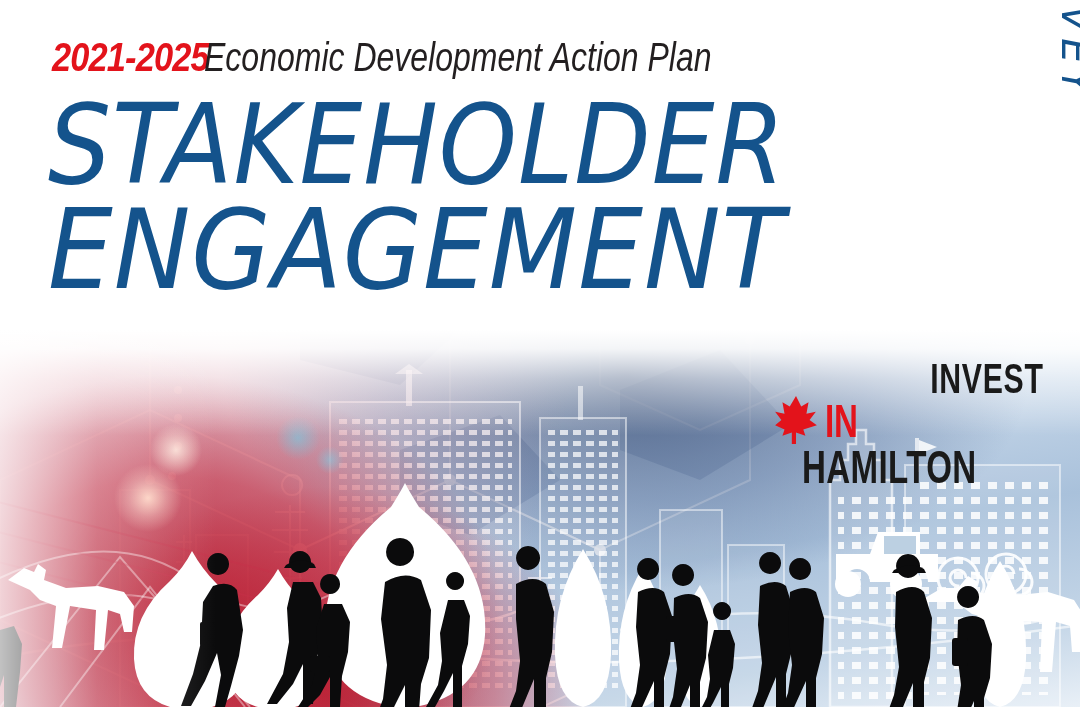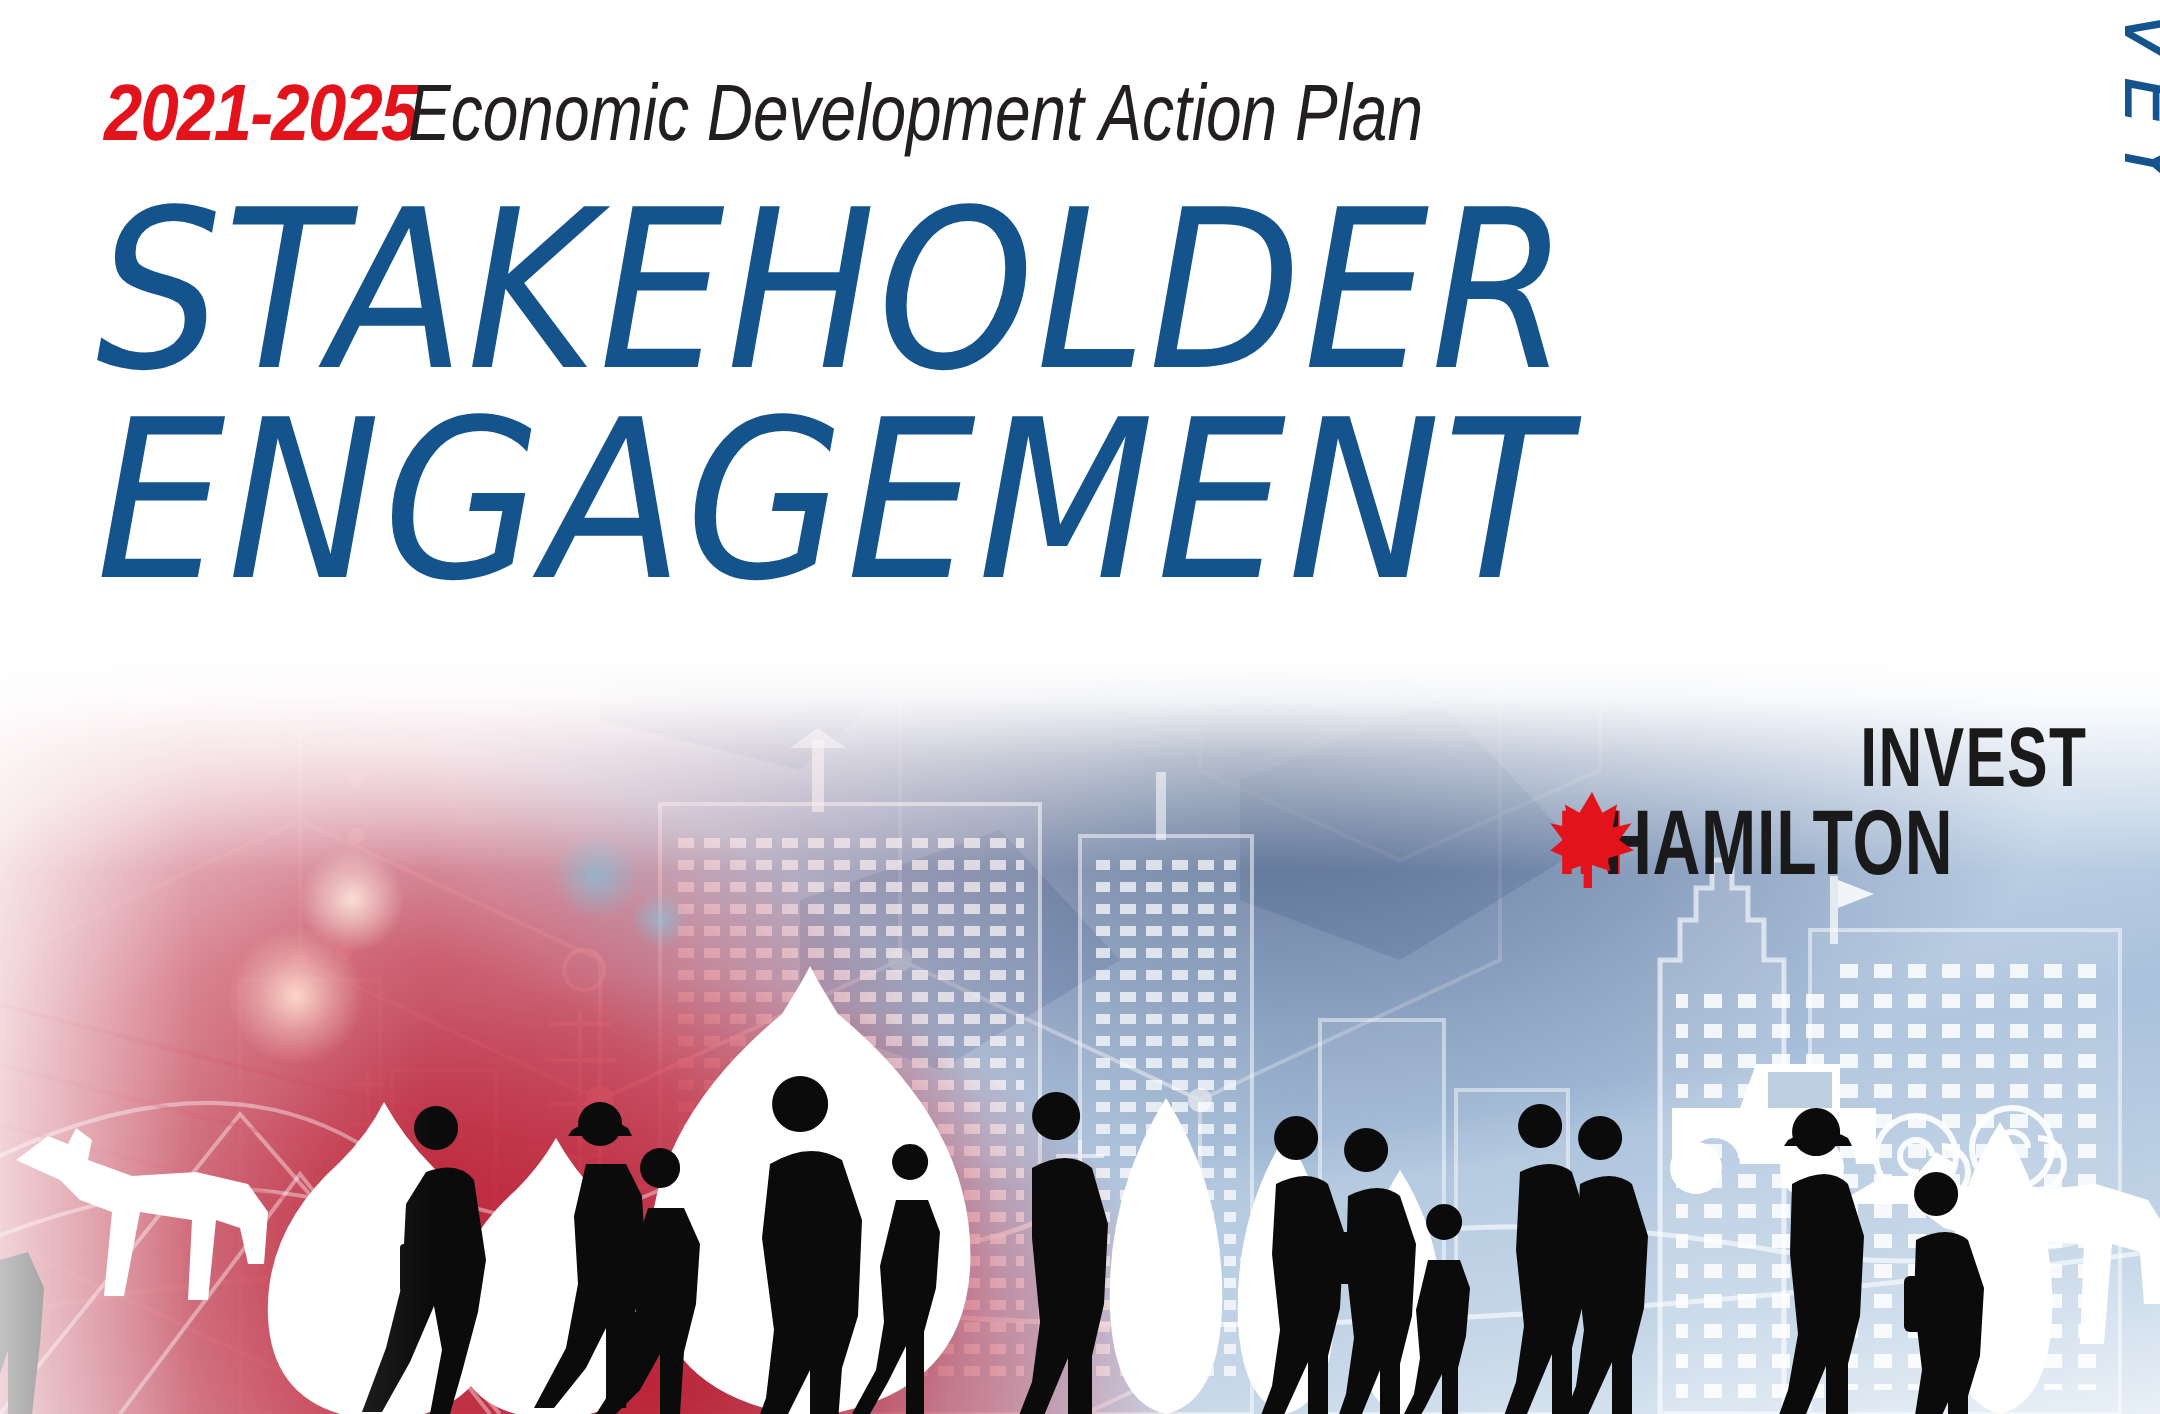--- a/index.html
+++ b/index.html
@@ -45,21 +45,21 @@
   }
 
   
   .logo{position:absolute;right:36px;top:320px;z-index:60;width:265px;height:92px;margin-top:38px;}
   .logo .invest{
     position:absolute;right:0;top:0;color:#1a1a1a;font-weight:bold;
     font-size:42px;line-height:42px;letter-spacing:1px;
     font-family:"Liberation Sans Narrow","Liberation Sans",sans-serif;
     transform:scaleX(.72);transform-origin:right top;white-space:nowrap;
   }
-  .logo .row2{position:absolute;right:0;top:40px;white-space:nowrap;display:flex;align-items:flex-start;}
+  .logo .row2{position:absolute;right:0;top:40px;white-space:nowrap;display:flex;align-items:flex-start;flex-direction:column;}
   .logo .inred{
     color:#E3131B;font-weight:bold;font-size:46px;line-height:46px;
     font-family:"Liberation Sans Narrow","Liberation Sans",sans-serif;
     transform:scaleX(.72);transform-origin:right top;display:inline-block;
   }
   .logo .hamilton{
     color:#1a1a1a;font-weight:bold;font-size:46px;line-height:46px;letter-spacing:.5px;
     font-family:"Liberation Sans Narrow","Liberation Sans",sans-serif;
     transform:scaleX(.72);transform-origin:left top;display:inline-block;margin-left:-10px;
   }

